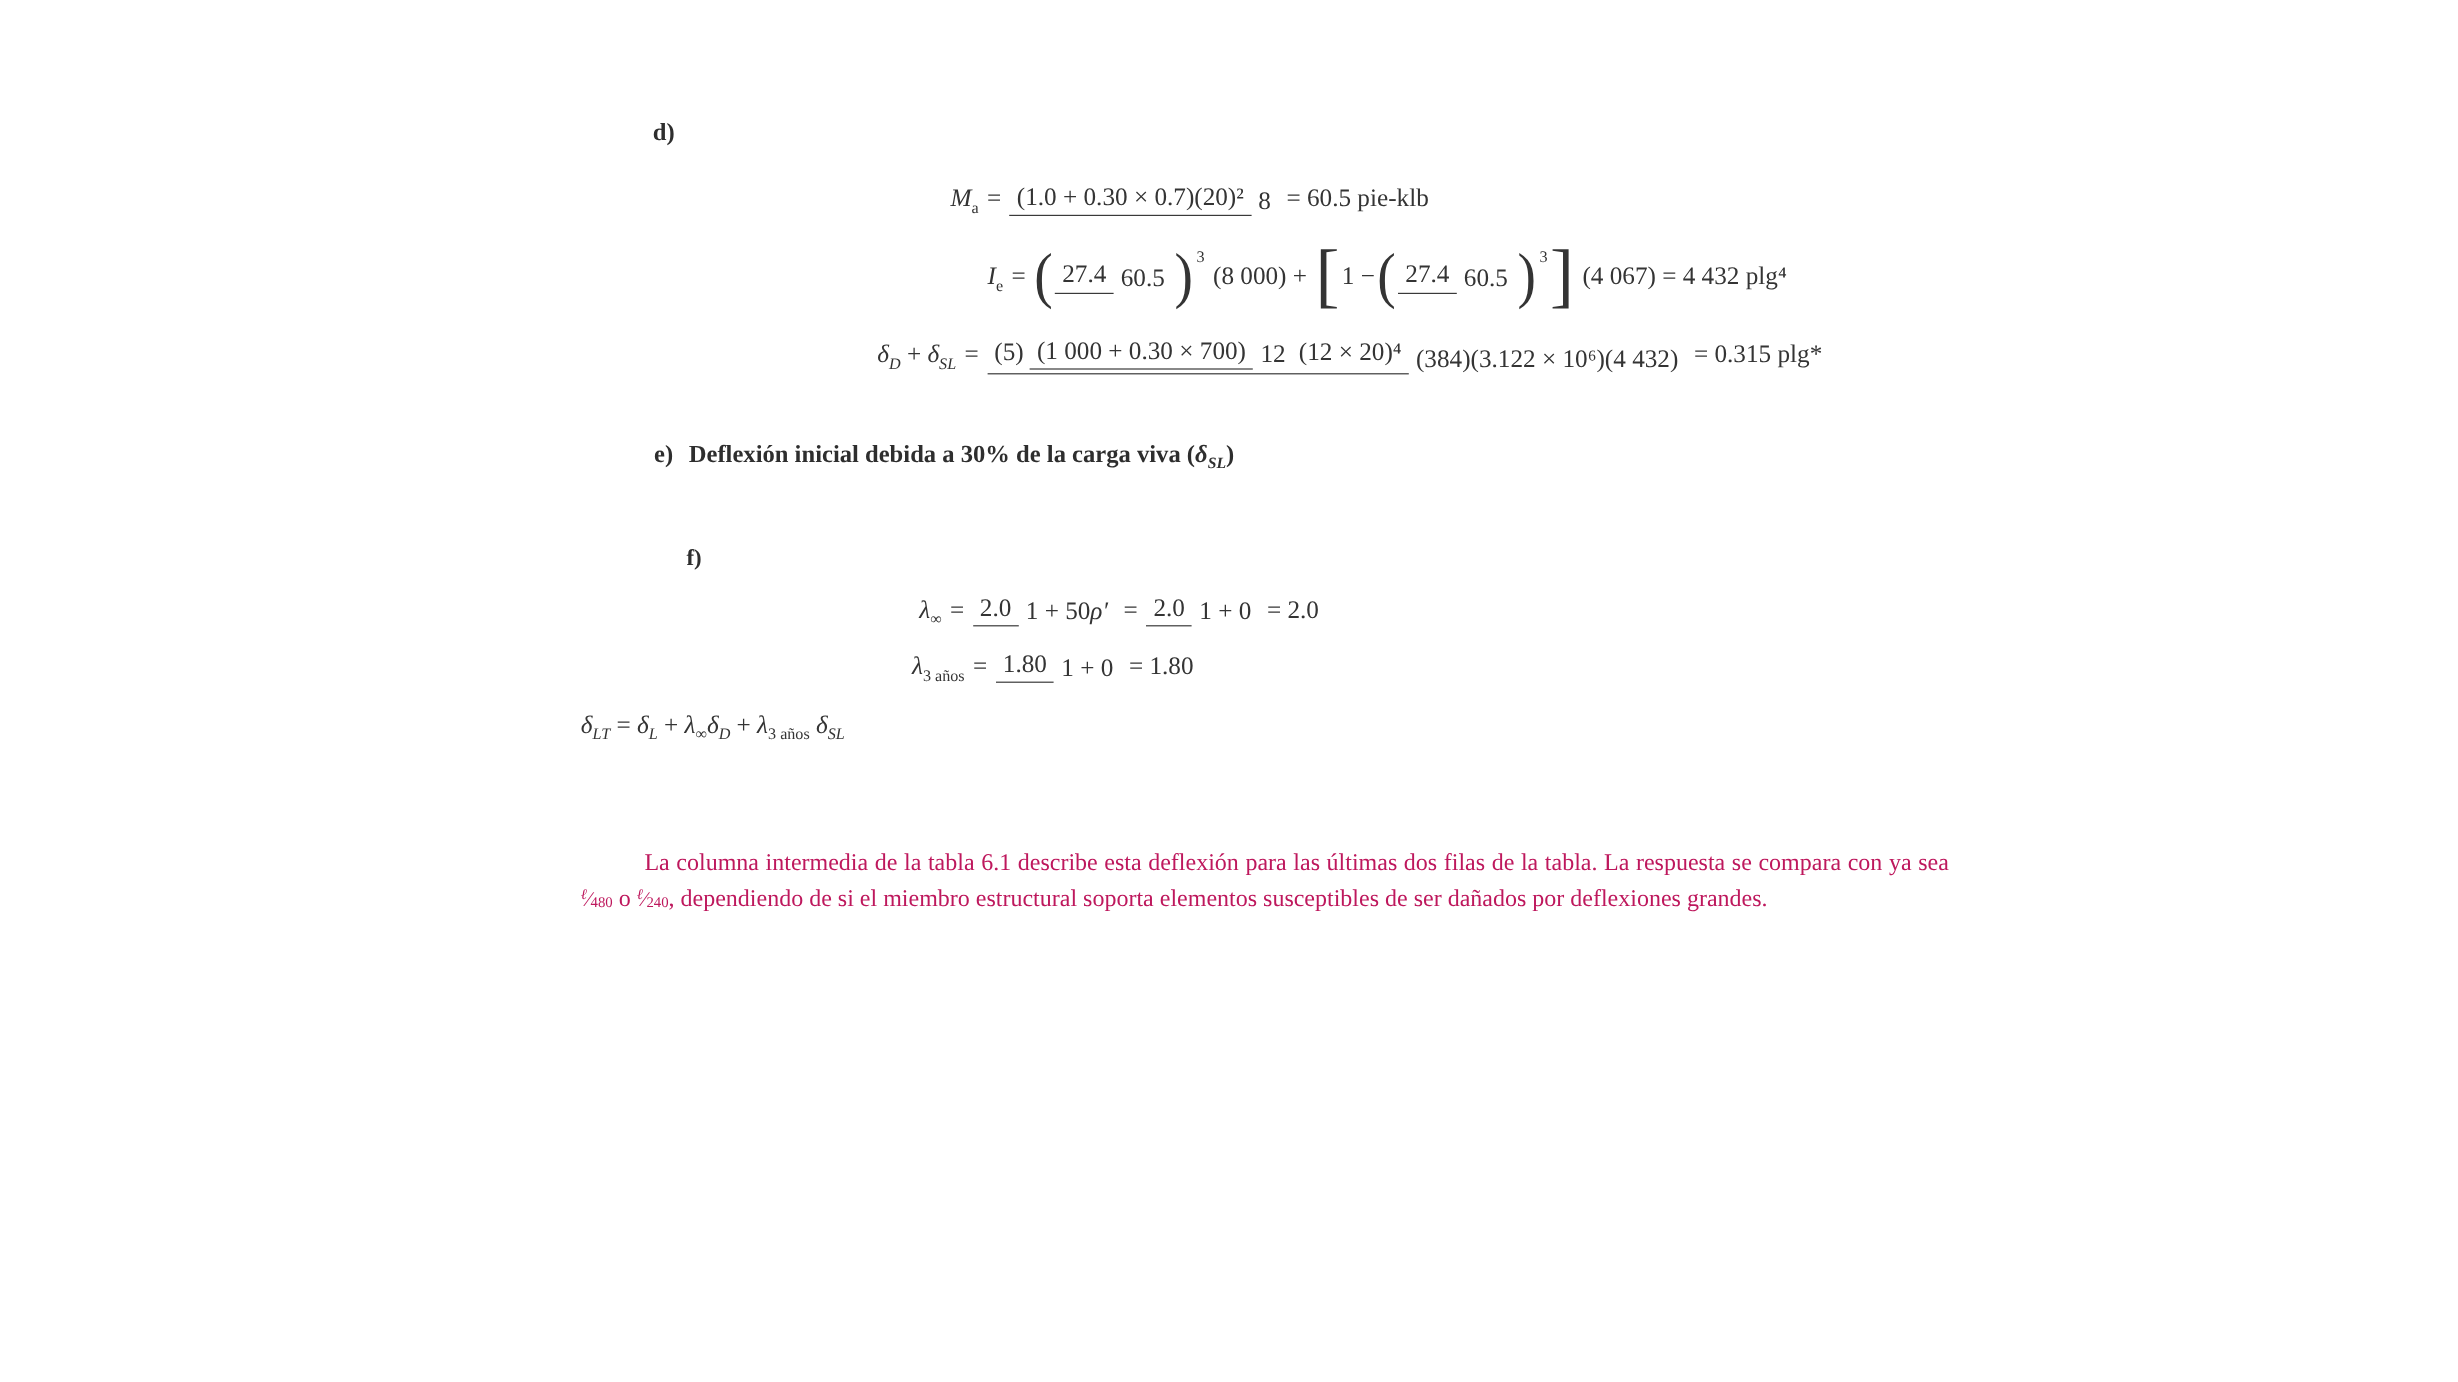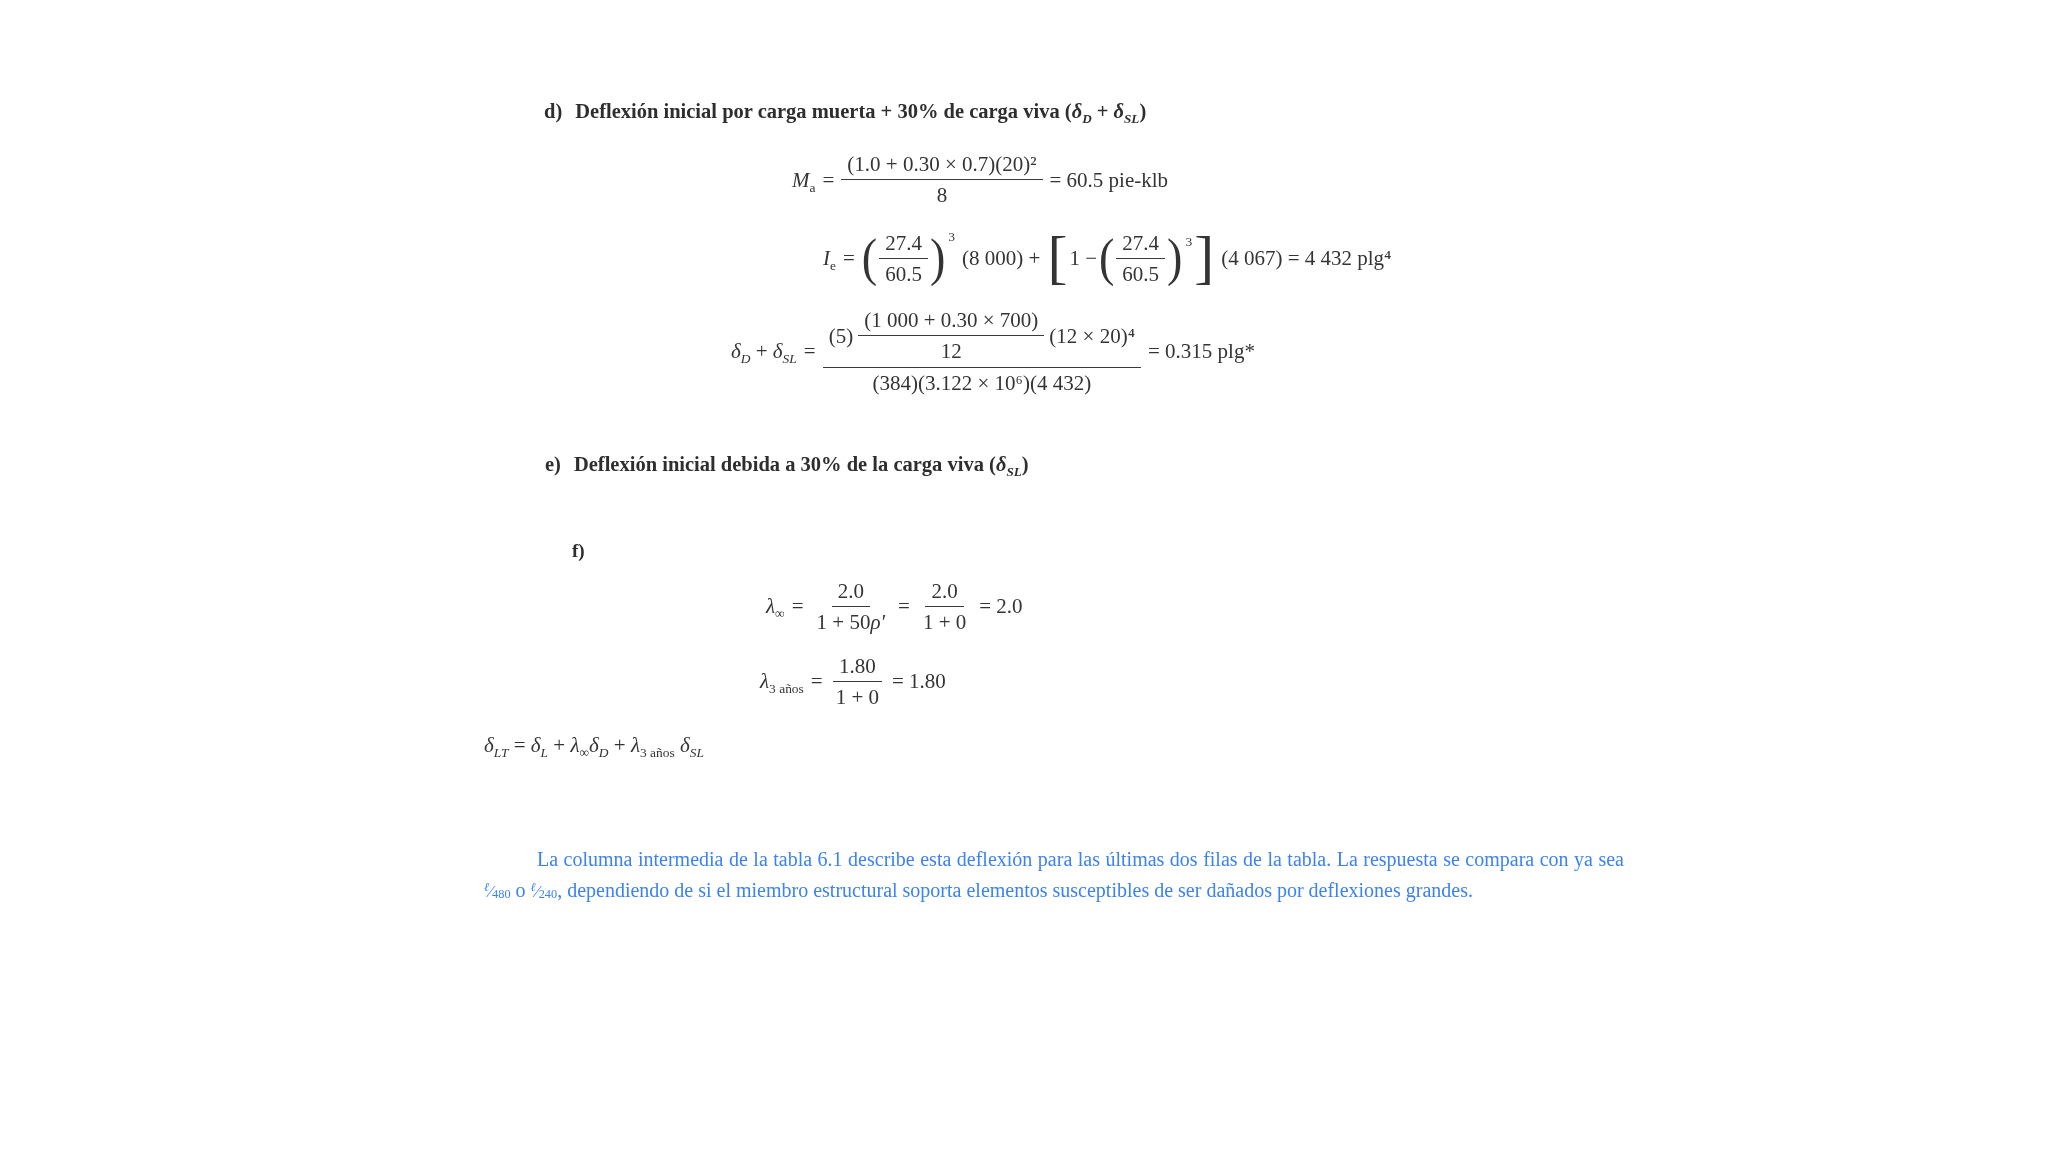--- a/index.html
+++ b/index.html
@@ -17,46 +17,45 @@
   .htext { white-space:pre; }
 
   .pre { white-space:pre; }
   .var { font-style:italic; }
   sub { font-size:64%; line-height:0; }
 
   .eqline { display:block; }
   .eq { display:inline-flex; align-items:center; gap:7px; font-size:21px; color:#343434; }
   .run { display:inline-block; line-height:1.25; white-space:pre; }
 
-  .frac { display:inline-flex; flex-direction:column; align-items:center; text-align:center; line-height:1.15; }
+  .frac { display:inline-flex; flex-direction:row; align-items:flex-end; text-align:center; line-height:1.15; }
   .frac > .num { display:inline-flex; align-items:center; justify-content:center; gap:5px;
                  border-bottom:1.4px solid #3a3a3a; padding:1px 6px 3px; }
   .frac > .den { display:inline-flex; align-items:center; justify-content:center; padding:3px 6px 1px; }
 
   .grp { display:inline-flex; align-items:center; gap:2px; }
   .bp { font-size:220%; font-weight:300; line-height:1; transform:scaleY(1.12); }
   .bb { font-size:285%; font-weight:300; line-height:1; }
   .psup { font-size:13.5px; align-self:flex-start; line-height:1; margin-left:1px; }
 
   .dbl { border-bottom:4px double #343434; padding-bottom:1px; }
 
-  .para { font-size:20px; line-height:1.54; text-align:justify; text-indent:53px; width:1140px; color:#3b82f6; }
+  .para { font-size:20px; line-height:1.54; text-align:justify; text-indent:53px; width:1140px; color:#be185d; }
   .inlfrac { font-size:88%; white-space:nowrap; }
   .inlfrac sup { font-size:70%; vertical-align:0.5em; }
   .inlfrac sub { font-size:70%; vertical-align:-0.1em; line-height:0; }
 </style>
 </head>
 <body>
 
 <div class="page">
   <div class="content">
 
     <div class="heading" style="margin-left:60px">
       <span class="hlabel">d)</span>
-      <span class="htext"><span>Deflexión inicial por carga muerta + 30% de carga viva (</span><span class="var">δ</span><sub class="var">D</sub><span> + </span><span class="var">δ</span><sub class="var">SL</sub><span>)</span></span>
     </div>
 
     <div class="eqline" style="margin-top:28px; margin-left:308px">
       <span class="eq">
           <span class="run"><span class="var">M</span><sub>a</sub></span>
           <span class="run">=</span>
           <span class="frac">
             <span class="num">(1.0 + 0.30 × 0.7)(20)²</span>
             <span class="den">8</span>
           </span>

